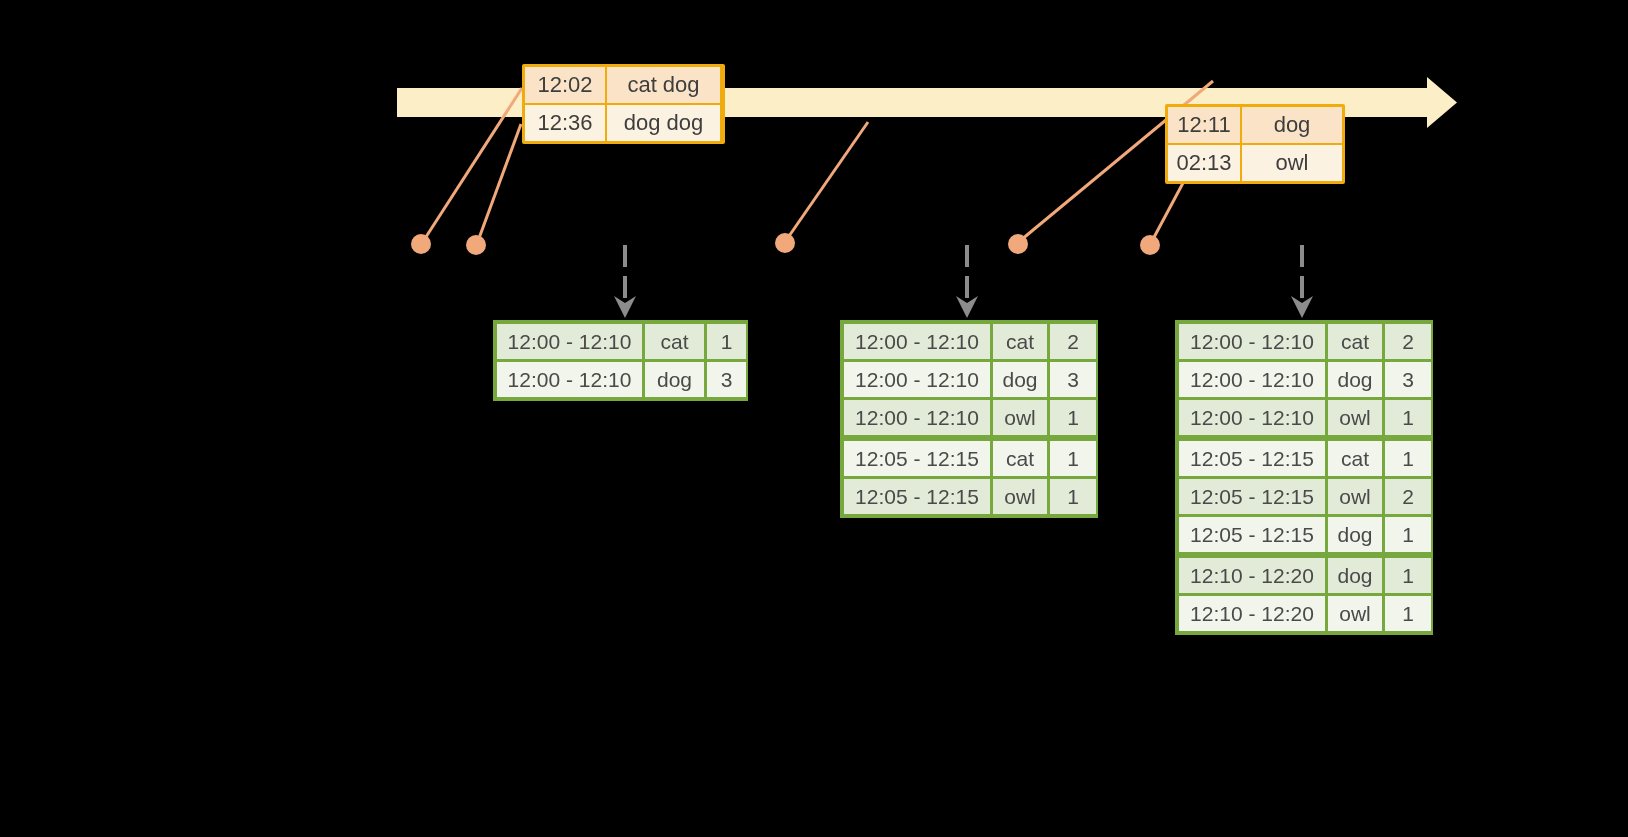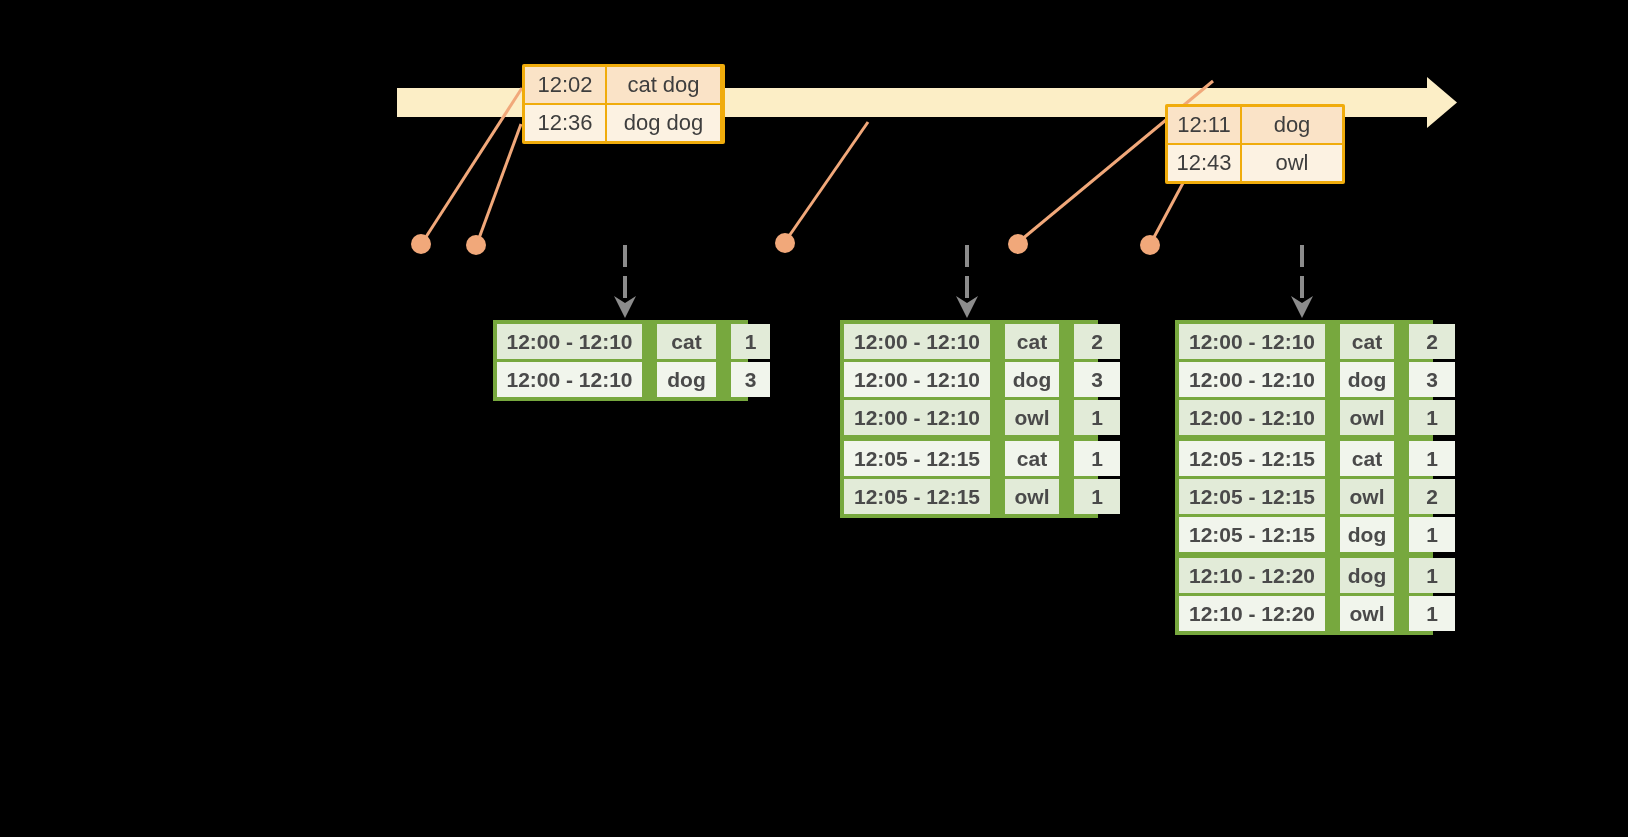--- a/index.html
+++ b/index.html
@@ -59,24 +59,23 @@
   .gtable {
     position: absolute;
     background: var(--green);
     padding: 4px;
     display: flex;
     flex-direction: column;
     row-gap: 3px;
   }
   .grow {
     display: grid;
-    column-gap: 15px;
+    column-gap: 3px;
     background: var(--green);
     height: 35px;
-    font-weight: bold;
   }
   .grow.gsep { margin-top: 3px; }
   .gtable .cell {
     display: flex;
     align-items: center;
     justify-content: center;
     font-size: 21px;
     color: var(--text_result);
     white-space: nowrap;
   }
@@ -132,21 +131,21 @@
     </div>
   </div>
 
 
   <div class="etable" style="left:1165px; top:64px; width:180px;margin-top:40px;">
     <div class="erow r0 cols-t3">
       <div class="cell">12:11</div>
       <div class="cell">dog</div>
     </div>
     <div class="erow r1 cols-t3">
-      <div class="cell">12:43</div>
+      <div class="cell">02:13</div>
       <div class="cell">owl</div>
     </div>
   </div>
 
   <div class="gtable" style="left:493px; top:320px; width:255px;">
     <div class="grow dark cols-ga">
       <div class="cell">12:00 - 12:10</div>
       <div class="cell">cat</div>
       <div class="cell">1</div>
     </div>

